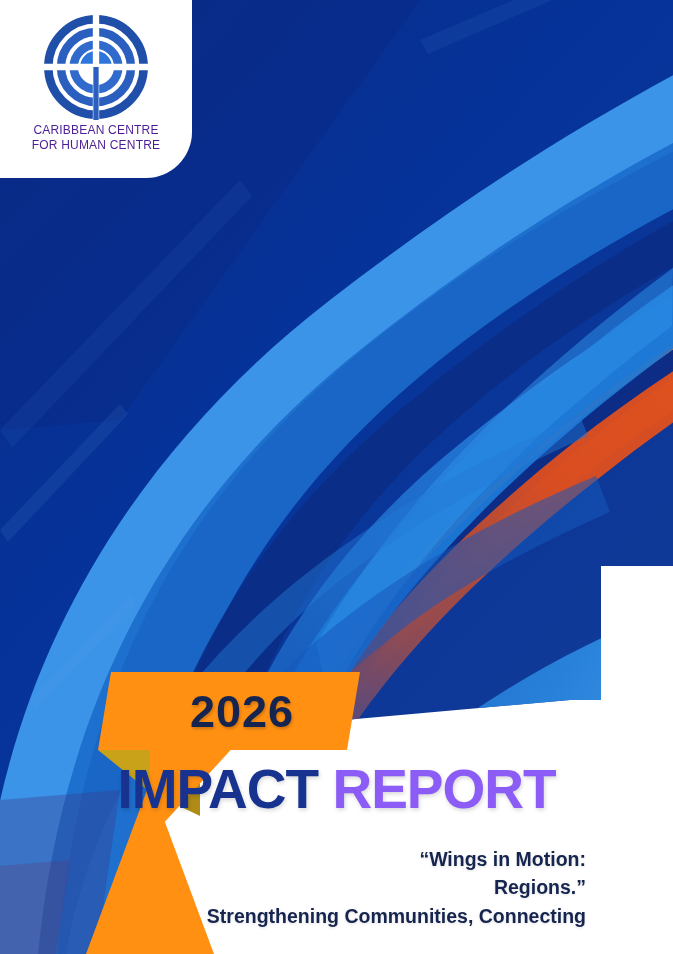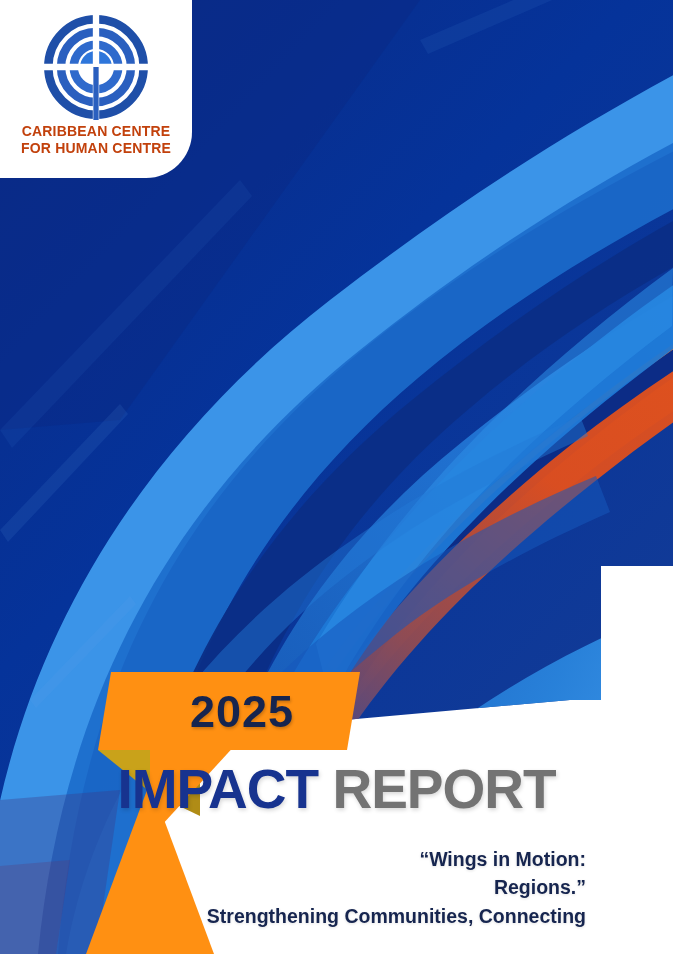--- a/index.html
+++ b/index.html
@@ -33,24 +33,24 @@
     display:flex;
     flex-direction:column;
     align-items:center;
     justify-content:flex-start;
     padding-top:14px;
   }
   .logo-mark { width:106px; height:106px; display:block; }
   .logo-text {
     margin-top:3px;
     text-align:center;
-    color:#c2410c;
-    font-family:"Liberation Sans", sans-serif;
-    font-weight:bold;
-    font-size:14px;
+    color:#4c1d95;
+    font-family:"Liberation Sans", sans-serif;
+    font-weight:normal;
+    font-size:12px;
     letter-spacing:.2px;
     line-height:1.22;
   }
   .logo-text span { display:block; white-space:nowrap; }
 
   
   .year-banner {
     position:absolute;
     left:98px; top:672px;
     width:262px; height:78px;
@@ -84,21 +84,21 @@
   .main-title {
     font-family:"Liberation Sans", sans-serif;
     font-weight:bold;
     font-size:55px;
     letter-spacing:-1px;
     line-height:1;
     white-space:nowrap;
     text-shadow:1px 2px 4px rgba(0,0,0,.16);
   }
   .t-impact { color:#17338F; }
-  .t-report { color:#737373; }
+  .t-report { color:#8b5cf6; }
 
   .tagline {
     position:absolute;
     left:86px; top:845px;
     width:500px;
     text-align:right;
     z-index:35;
     color:#16254F;
     font-family:"Liberation Sans", sans-serif;
     font-weight:bold;
@@ -237,21 +237,21 @@
       </g>
       <line x1="50" y1="50" x2="50" y2="100" stroke="#2A5FBF" stroke-width="5"></line>
     </svg>
     <div class="logo-text">
       <span>CARIBBEAN CENTRE</span>
       <span>FOR HUMAN CENTRE</span>
     </div>
   </div>
 
   <div class="year-banner">
-    <div class="year-text">2025</div>
+    <div class="year-text">2026</div>
   </div>
 
   <div class="title-wrap">
     <div class="main-title">
       <span class="t-impact">IMPACT</span><span class="t-report"> REPORT</span>
     </div>
   </div>
 
   <div class="tagline">
     <span>“Wings in Motion:</span>

